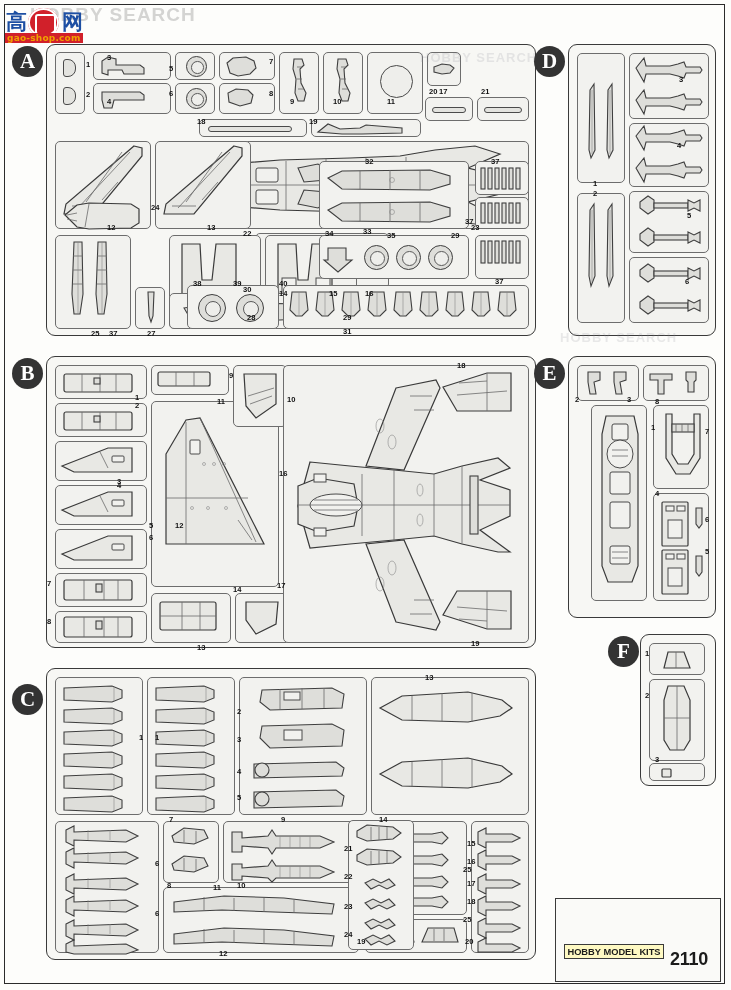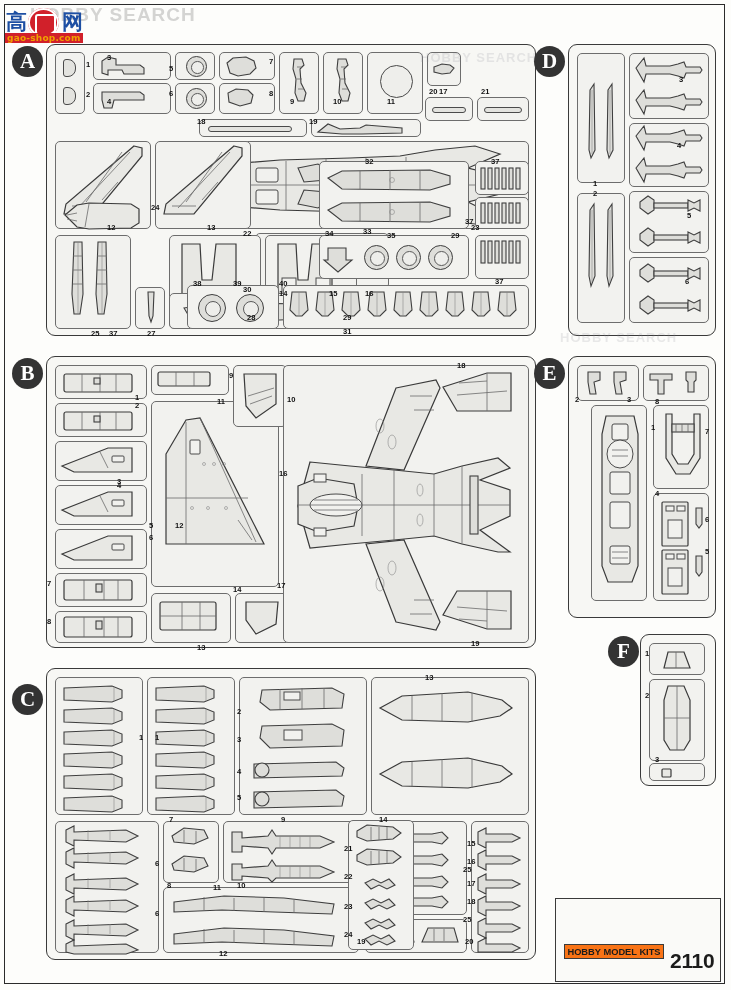--- a/index.html
+++ b/index.html
@@ -197,32 +197,32 @@
     letter-spacing: 0.6px;
     text-align: center;
     line-height: 34px;
     font-family: "Liberation Sans", sans-serif;
   }
   #academy-sub {
     position: absolute;
     left: 8px; top: 45px;
     width: 100px; height: 15px;
     border: 1.1px solid #3a3a3a;
-    background: #f97316;
+    background: #fef9c3;
     color: #1b1b1b;
     font-size: 9.3px;
     font-weight: bold;
     text-align: center;
     line-height: 15px;
     box-sizing: border-box;
   }
   #kit-number {
     position: absolute;
     left: 114px; top: 50px;
-    font-size: 21px;
+    font-size: 18px;
     font-weight: bold;
     color: #1b1b1b;
     letter-spacing: -0.3px;
   }
   .ghost {
     position: absolute;
     color: rgba(140,140,150,0.18);
     font-weight: bold;
     font-size: 13px;
     letter-spacing: 1px;

